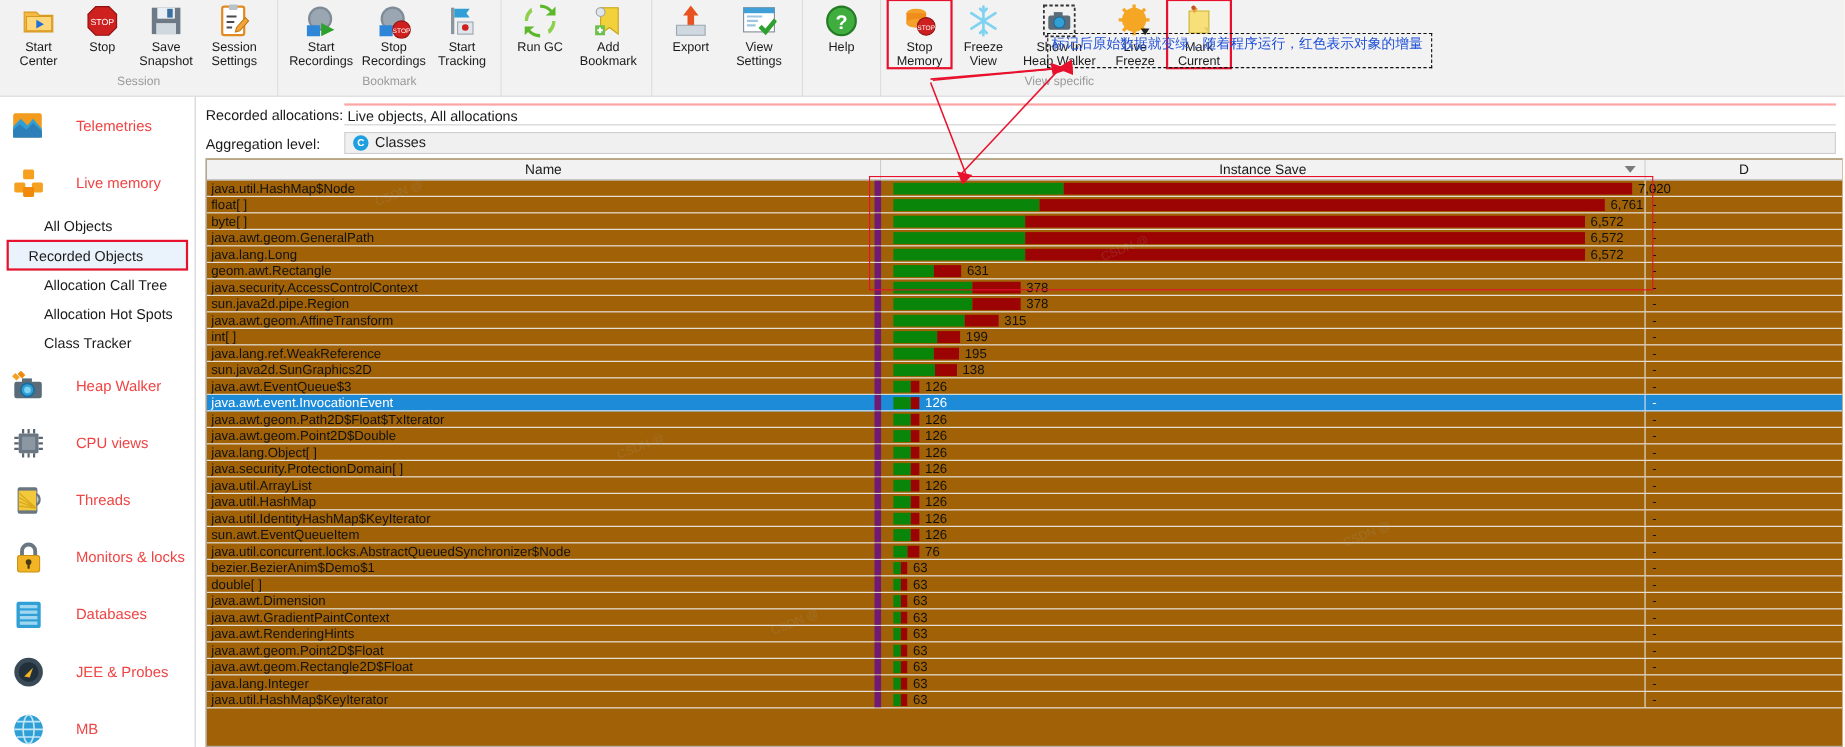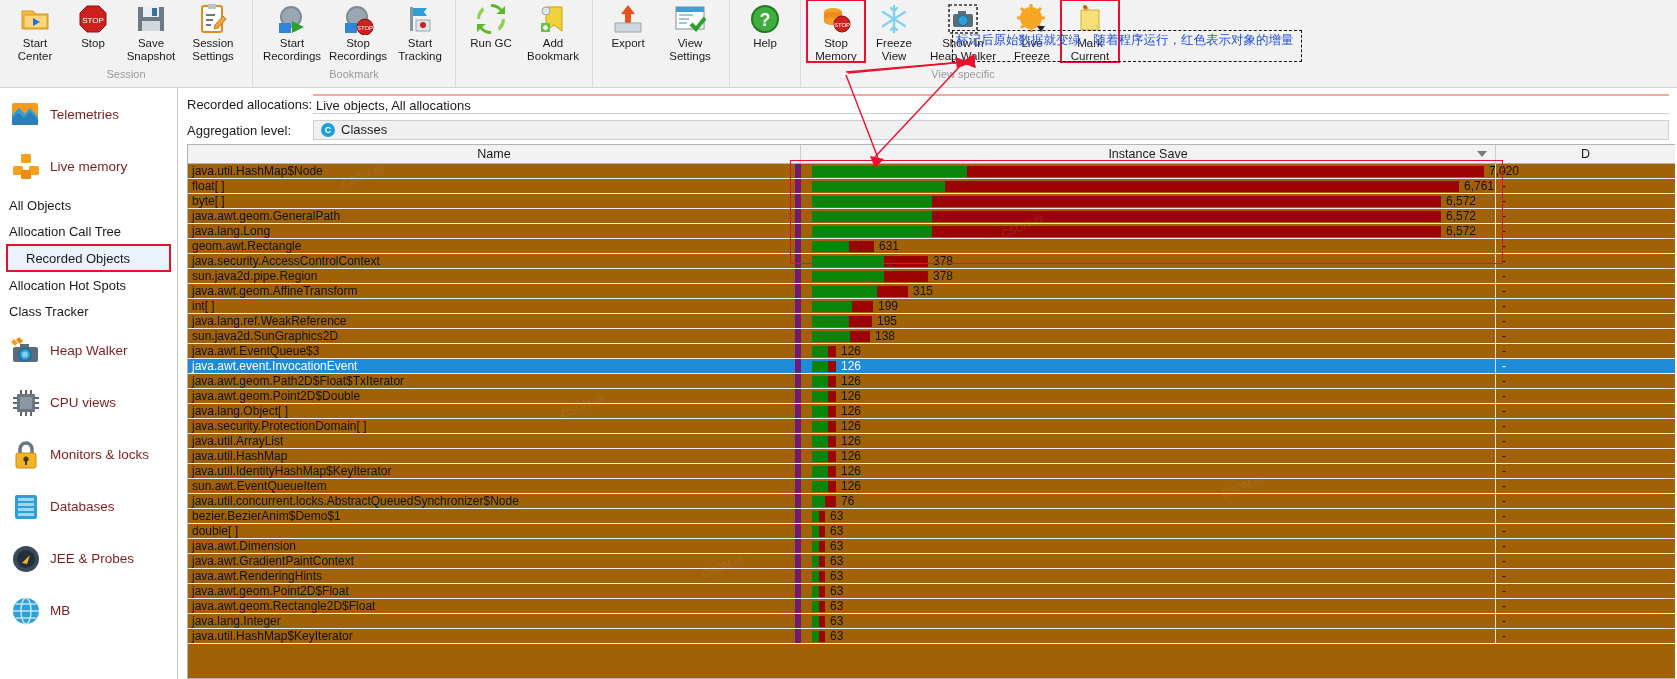--- a/index.html
+++ b/index.html
@@ -89,26 +89,26 @@
     overflow: hidden;
   }
   .sb-item {
     display: flex;
     align-items: center;
     height: 52px;
     padding-left: 10px;
     cursor: default;
   }
   .sb-item .sb-ico { width: 30px; height: 30px; margin-right: 10px; flex: 0 0 30px; }
-  .sb-item .sb-txt { font-size: 13.5px; color: #7f1d1d; }
+  .sb-item .sb-txt { font-size: 13.5px; color: #ef4444; margin-left: 19px; }
   .sb-sub {
     display: flex;
     align-items: center;
     height: 26px;
-    padding-left: 9px;
+    padding-left: 40px;
     cursor: default;
     position: relative;
   }
   .sb-sub .sb-txt { font-size: 13px; color: #1a1a1a; }
   .sb-sub.selected {
     background: #eaf3fb;
     border: 2px solid #e8112d;
     margin: 0 6px 0 6px;
     padding-left: 18px;
     height: 28px;
@@ -537,25 +537,25 @@
               <rect x="3" y="15" width="10" height="9" rx="1.5" fill="#f5a11f"></rect>
               <rect x="19" y="15" width="10" height="9" rx="1.5" fill="#f5a11f"></rect>
               <rect x="11" y="19" width="10" height="9" rx="1.5" fill="#ef8a0b"></rect>
             </svg>
           </span>
           <span class="sb-txt">Live memory</span>
         </div>
         <div class="sb-sub">
           <span class="sb-txt">All Objects</span>
         </div>
+        <div class="sb-sub selected">
+          <span class="sb-txt">Recorded Objects</span>
+        </div>
         <div class="sb-sub">
           <span class="sb-txt">Allocation Call Tree</span>
-        </div>
-        <div class="sb-sub selected">
-          <span class="sb-txt">Recorded Objects</span>
         </div>
         <div class="sb-sub">
           <span class="sb-txt">Allocation Hot Spots</span>
         </div>
         <div class="sb-sub">
           <span class="sb-txt">Class Tracker</span>
         </div>
         <div class="sb-item">
           <span class="sb-ico">
             <svg class="ico-svg" viewBox="0 0 32 32" xmlns="http://www.w3.org/2000/svg">
@@ -573,20 +573,33 @@
           <span class="sb-ico">
             <svg class="ico-svg" viewBox="0 0 32 32" xmlns="http://www.w3.org/2000/svg">
               <rect x="7" y="7" width="18" height="18" rx="1" fill="#6a7681"></rect>
               <rect x="10" y="10" width="12" height="12" fill="#8b97a2"></rect>
               <g stroke="#5a6670" stroke-width="2">
                 <path d="M11 7V3M16 7V3M21 7V3M11 29v-4M16 29v-4M21 29v-4M7 11H3M7 16H3M7 21H3M29 11h-4M29 16h-4M29 21h-4"></path>
               </g>
             </svg>
           </span>
           <span class="sb-txt">CPU views</span>
+        </div>
+        <div class="sb-item">
+          <span class="sb-ico">
+            <svg class="ico-svg" viewBox="0 0 32 32" xmlns="http://www.w3.org/2000/svg">
+              <rect x="6" y="4" width="18" height="24" rx="2" fill="#6a7681"></rect>
+              <rect x="7" y="7" width="16" height="18" fill="#f2c93c"></rect>
+              <g stroke="#d9a91a" stroke-width="1.2">
+                <path d="M7 9l16 14M7 13l16 10M7 17l16 6M7 21l16 2"></path>
+              </g>
+              <path d="M23 10c4 2 4 8 0 10" stroke="#6a7681" stroke-width="2" fill="none"></path>
+            </svg>
+          </span>
+          <span class="sb-txt">Threads</span>
         </div>
         <div class="sb-item">
           <span class="sb-ico">
             <svg class="ico-svg" viewBox="0 0 32 32" xmlns="http://www.w3.org/2000/svg">
               <path d="M10 14V10a6 6 0 0112 0v4" fill="none" stroke="#6a7681" stroke-width="3.5"></path>
               <rect x="6" y="14" width="20" height="15" rx="2" fill="#f2b424" stroke="#c98f10"></rect>
               <circle cx="16" cy="20" r="2.6" fill="#4a3a10"></circle>
               <rect x="15" y="21" width="2" height="5" fill="#4a3a10"></rect>
             </svg>
           </span>

